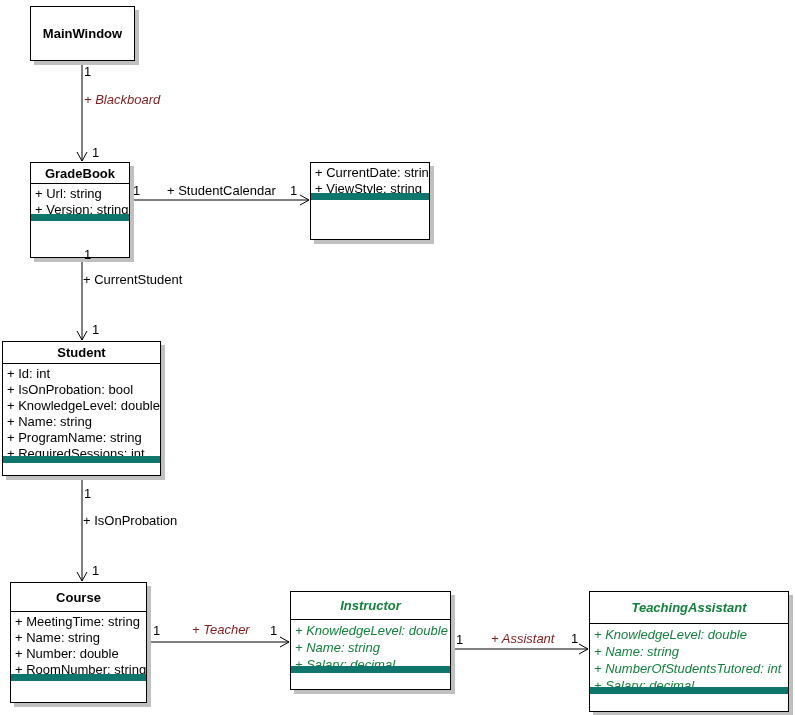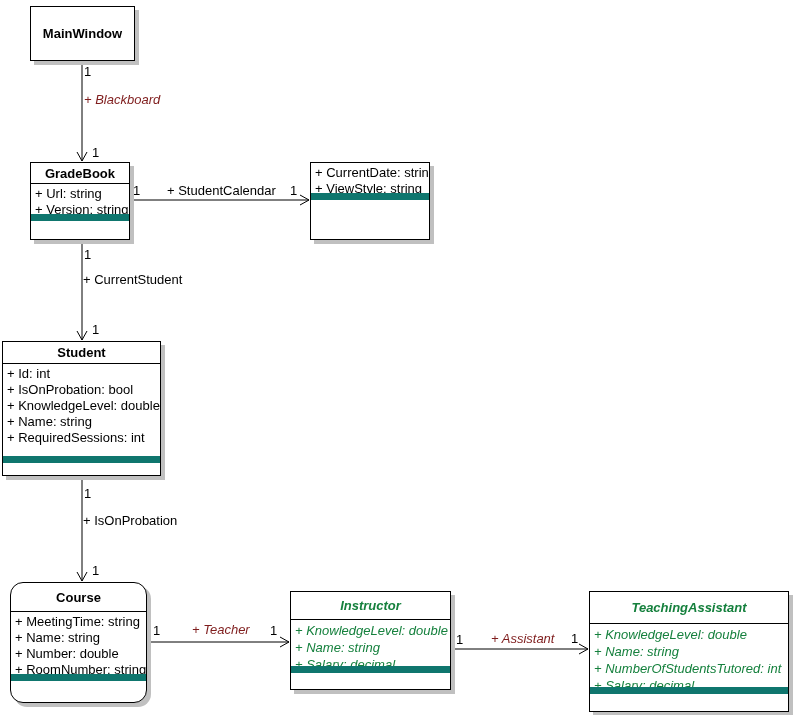--- a/index.html
+++ b/index.html
@@ -15,27 +15,27 @@
   .single .uml-title{border-bottom:none;flex:1;}
   .uml-attrs{box-sizing:border-box;border-bottom:7px solid #0f766e;padding:2px 0 0 4px;overflow:hidden;}
   .uml-attr{line-height:16px;white-space:nowrap;}
   .uml-ops{flex:1;}
   .derived{color:#15803d;}
   .derived .uml-title{font-style:italic;}
   .derived .uml-attr{font-style:italic;}
 
   
   #c-mainwindow{left:30px;top:6px;width:105px;height:55px;}
-  #c-gradebook{left:30px;top:162px;width:100px;height:78px;}
+  #c-gradebook{left:30px;top:162px;width:100px;height:96px;}
   #c-gradebook .uml-title{height:21px;} #c-gradebook .uml-attrs{height:37px;}
   #c-calendar{left:310px;top:162px;width:120px;height:78px;}
   #c-calendar .uml-title{height:23px;} #c-calendar .uml-attrs{height:37px;}
   #c-student{left:2px;top:341px;width:159px;height:135px;}
   #c-student .uml-title{height:22px;} #c-student .uml-attrs{height:99px;}
-  #c-course{left:10px;top:582px;width:137px;height:121px;border-radius:13px;}
+  #c-course{left:10px;top:582px;width:137px;height:121px;}
   #c-course .uml-title{height:29px;} #c-course .uml-attrs{height:69px;}
   #c-instructor{left:290px;top:591px;width:161px;height:99px;}
   #c-instructor .uml-title{height:28px;} #c-instructor .uml-attrs{height:53px;}
   #c-instructor .uml-attr,#c-teachingassistant .uml-attr{line-height:17px;}
   #c-teachingassistant{left:589px;top:591px;width:200px;height:121px;}
   #c-teachingassistant .uml-title{height:32px;} #c-teachingassistant .uml-attrs{height:70px;}
 
   
   svg.wires{position:absolute;left:0;top:0;pointer-events:none;}
   svg.wires line,svg.wires polyline{stroke:#000;stroke-width:1;fill:none;}
@@ -97,20 +97,21 @@
     <div class="uml-ops"></div>
   </div>
 
   <div class="uml-class" id="c-student">
     <div class="uml-title">Student</div>
     <div class="uml-attrs">
       <div class="uml-attr">+ Id: int</div>
       <div class="uml-attr">+ IsOnProbation: bool</div>
       <div class="uml-attr">+ KnowledgeLevel: double</div>
       <div class="uml-attr">+ Name: string</div>
+      <div class="uml-attr">+ ProgramName: string</div>
       <div class="uml-attr">+ RequiredSessions: int</div>
     </div>
     <div class="uml-ops"></div>
   </div>
 
   <div class="uml-class" id="c-course">
     <div class="uml-title">Course</div>
     <div class="uml-attrs">
       <div class="uml-attr">+ MeetingTime: string</div>
       <div class="uml-attr">+ Name: string</div>

